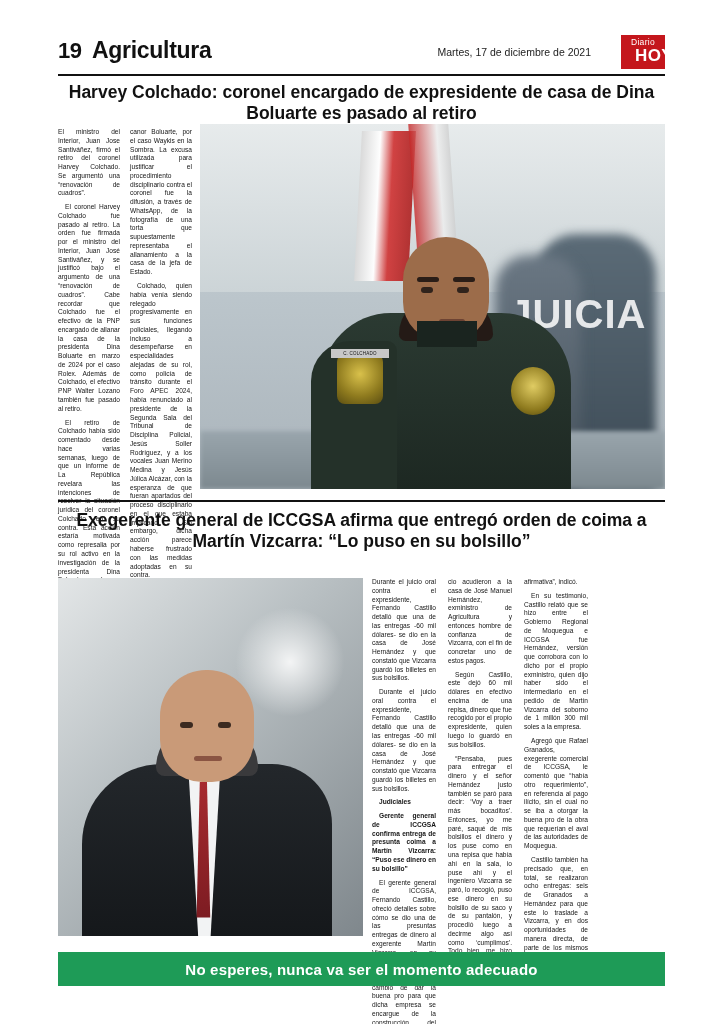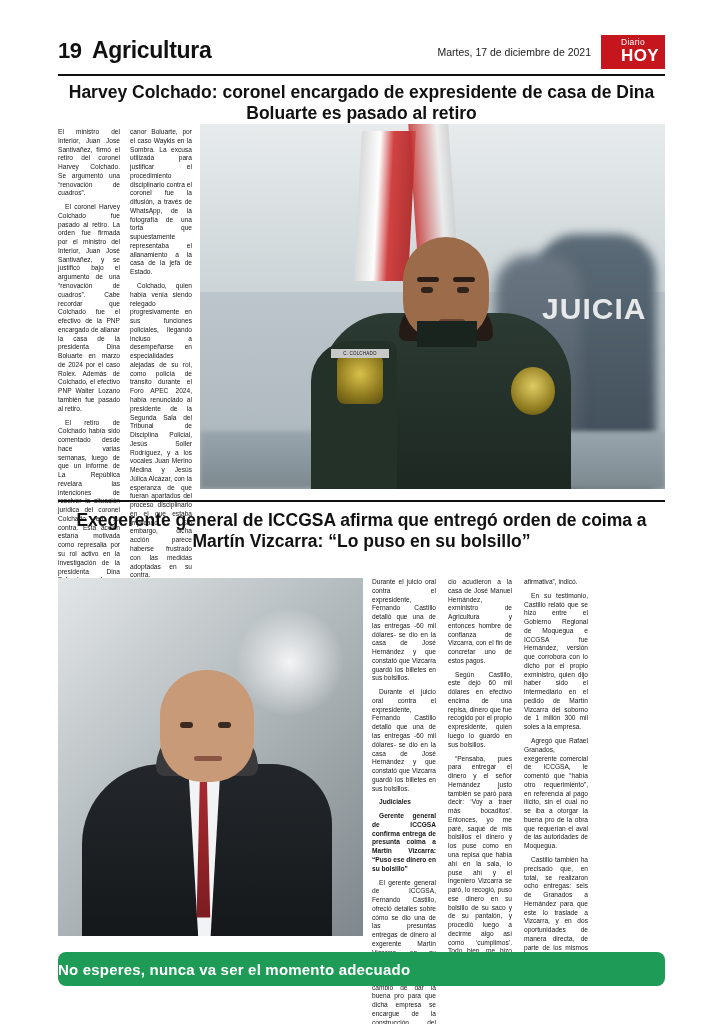--- a/index.html
+++ b/index.html
@@ -44,21 +44,21 @@
   }
   .dateline {
     position: absolute;
     right: 74px; top: 8px;
     font-size: 10.5px;
     color: #222;
   }
   .logo {
     position: absolute;
     right: 0; top: -3px;
-    width: 64px; height: 34px;
+    width: 44px; height: 34px;
     background: #c4161c;
     color: #fff;
     text-align: center;
     line-height: 1.0;
     padding-top: 3px;
   }
   .logo .l1 { font-size: 8.5px; letter-spacing: 0.3px; }
   .logo .l2 { font-size: 17px; font-weight: bold; letter-spacing: 0.4px; padding-left: 14px; }
   .rule-top {
     position: absolute;
@@ -142,24 +142,24 @@
 
   
   .footer-banner {
     position: absolute;
     left: 58px; right: 58px; top: 952px;
     height: 34px;
     background: #1e9b57;
     color: #fff;
     display: flex;
     align-items: center;
+    justify-content: center;
     font-size: 15px;
     font-weight: bold;
     letter-spacing: 0.2px;
-    border-radius: 8px;
   }
 
   
   .p1-bg {
     position: absolute; inset: 0;
     background: linear-gradient(180deg,#cfd8dc 0%, #bcc6cc 45%, #aab4bb 100%);
   }
   .p1-wall {
     position: absolute; left: 0; top: 0; width: 100%; height: 46%;
     background: linear-gradient(180deg,#e7ebec 0%, #ccd4d7 100%);
@@ -242,21 +242,21 @@
     border-radius: 50%;
   }
   .p1-nametag {
     position: absolute; left: 10px; bottom: 46%;
     width: 58px; height: 9px; background: #c8c8c8;
     font-size: 4.5px; color: #111; text-align: center; line-height: 9px;
     letter-spacing: .2px;
   }
   .p1-side-text {
     position: absolute; right: 4%; top: 46%;
-    color: #fff; font-weight: bold; font-size: 30px;
+    color: #fff; font-weight: bold; font-size: 40px;
     letter-spacing: 1px;
     opacity: .85;
     filter: blur(.6px);
   }
 
   
   .p2-bg { position: absolute; inset: 0; background: linear-gradient(180deg,#d8dcdd 0%,#9aa2a6 100%); }
   .p2-backdrop {
     position: absolute; left: 0; top: 0; width: 100%; height: 100%;
     background: linear-gradient(135deg,#e3e6e7 0%, #b9c0c3 40%, #7f878c 100%);

